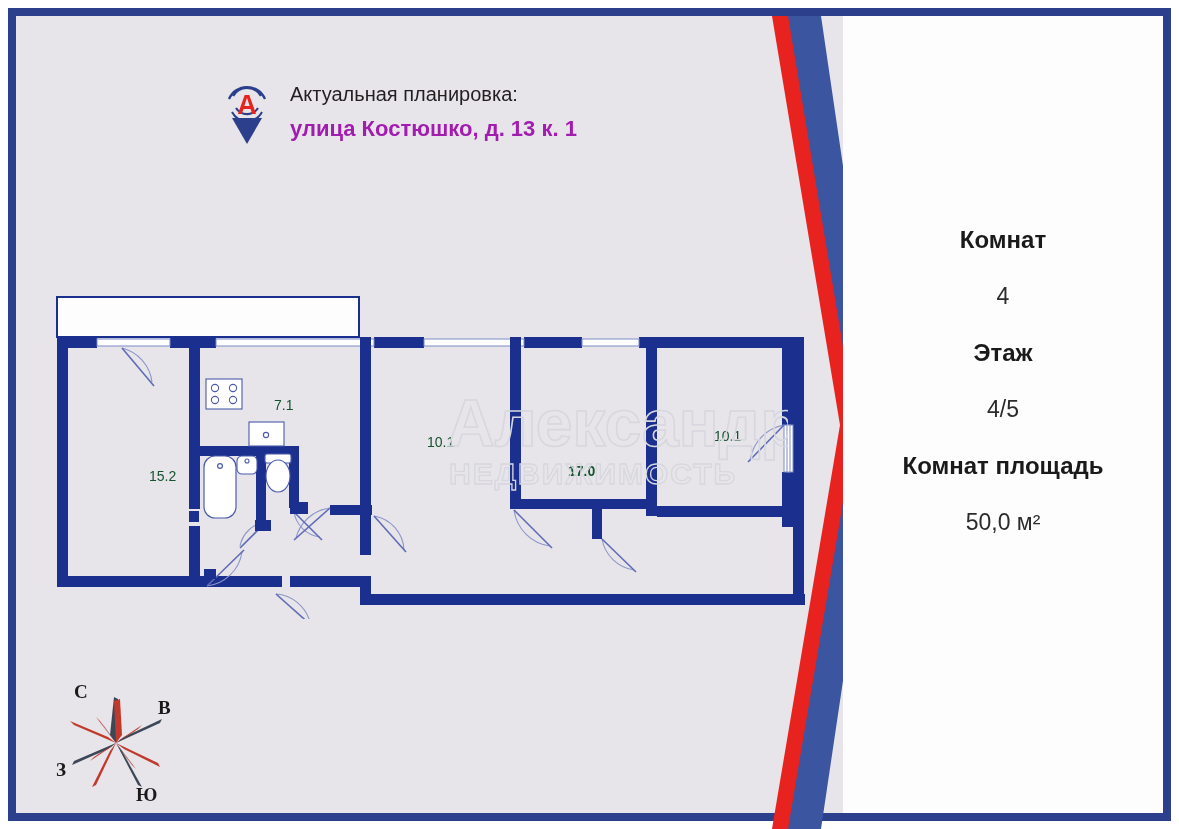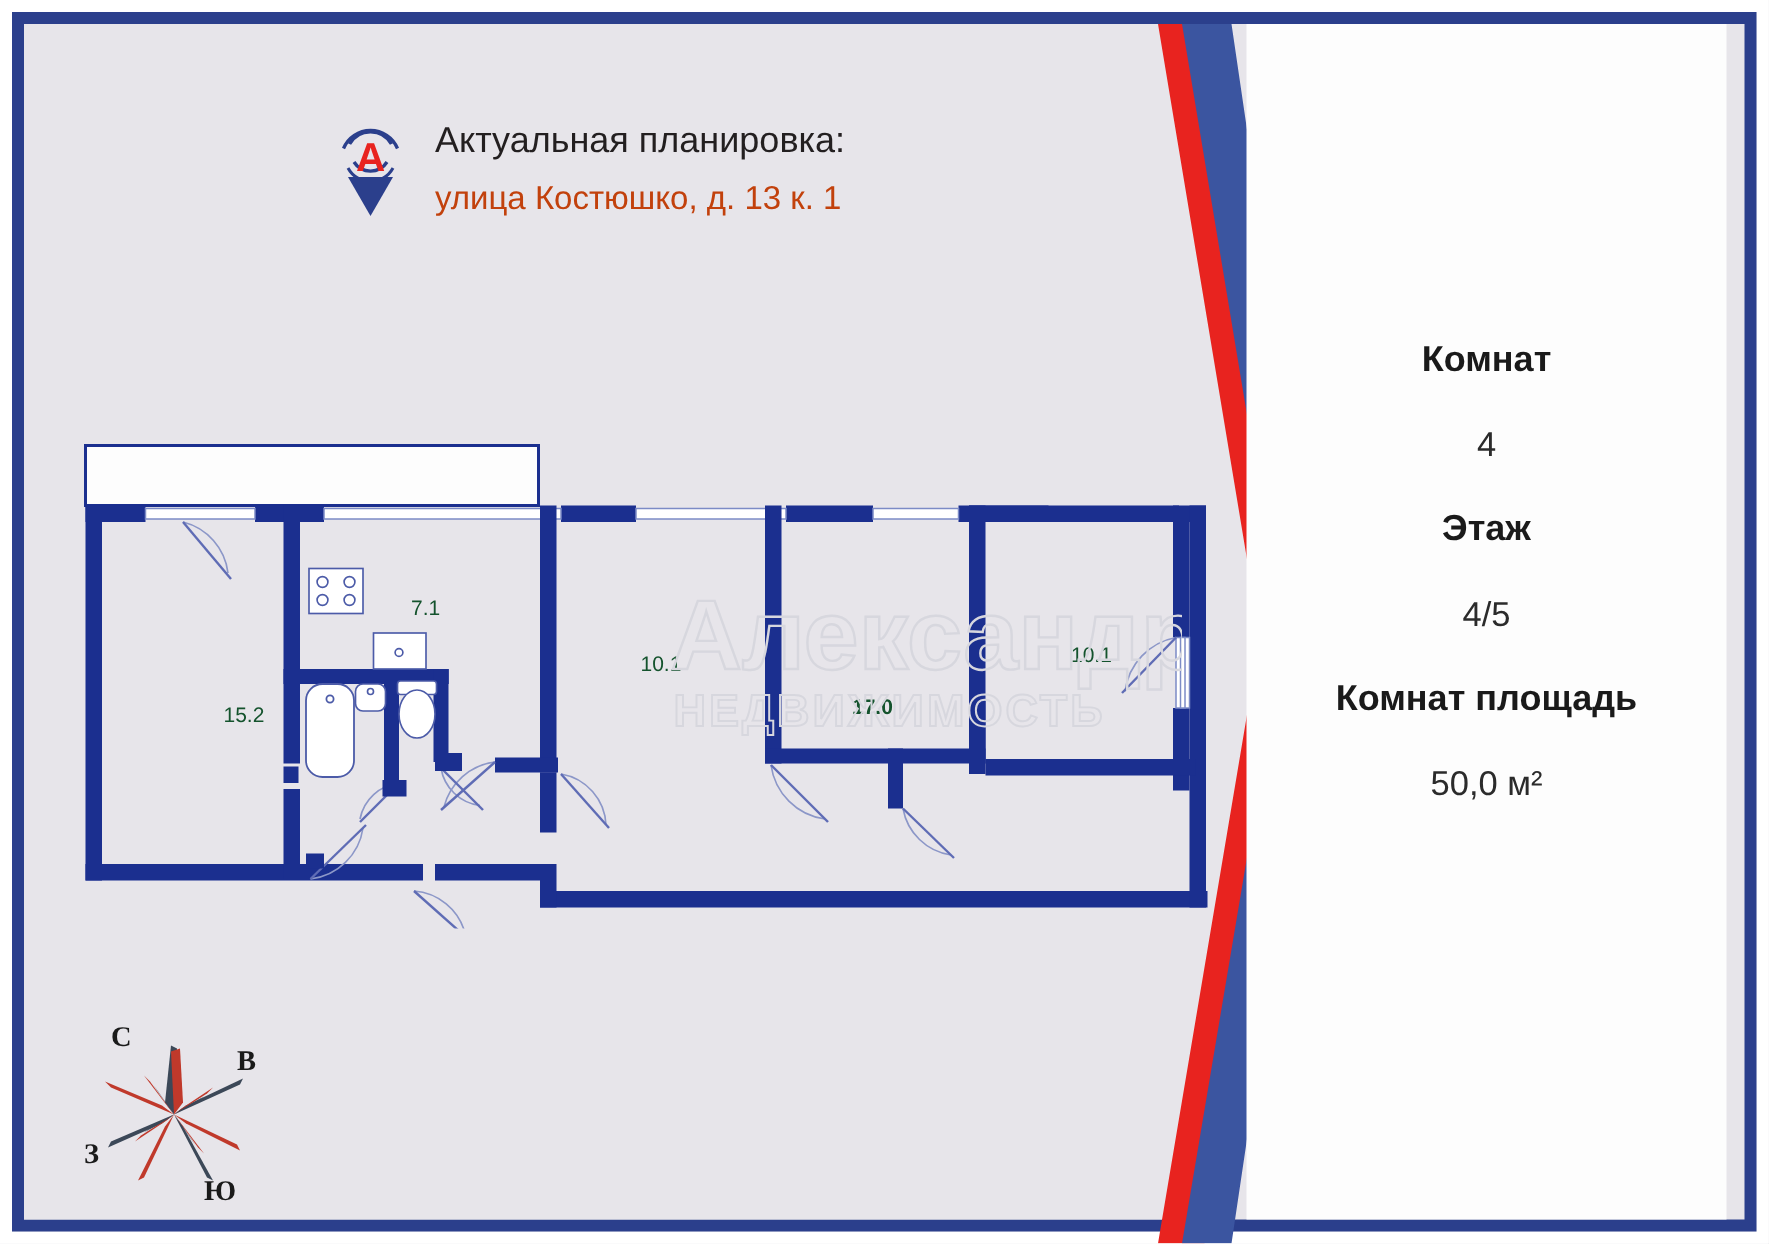--- a/index.html
+++ b/index.html
@@ -1,28 +1,28 @@
 <!DOCTYPE html>
 <html><head>
 <meta charset="utf-8">
 <style>
   html,body{margin:0;padding:0;background:#ffffff;}
   body{width:1179px;height:829px;font-family:"Liberation Sans",sans-serif;overflow:hidden;}
   .page{position:relative;width:1179px;height:829px;background:#ffffff;box-sizing:border-box;}
   .frame{position:absolute;left:8px;top:8px;width:1163px;height:813px;border:8px solid #2B3F8C;box-sizing:border-box;background:#E7E5EA;}
   .leftpane{position:absolute;left:0;top:0;width:760px;height:100%;background:#E7E5EA;}
-  .rightpane{position:absolute;right:12px;top:0;width:320px;height:100%;background:#FDFDFD;}
+  .rightpane{position:absolute;right:0;top:0;width:320px;height:100%;background:#FDFDFD;}
   .chevron{position:absolute;left:735px;top:0;width:130px;height:100%;}
 
   
   .hdr{position:absolute;left:210px;top:58px;display:flex;align-items:center;gap:22px;}
   .pin{width:42px;height:76px;position:relative;}
   .hdr-text{line-height:1.42;}
-  .hdr-line1{font-size:24px;color:#231F20;}
-  .hdr-line2{font-size:22px;color:#c2410c;font-weight:normal;margin-top:5px;}
+  .hdr-line1{font-size:20px;color:#231F20;}
+  .hdr-line2{font-size:22px;color:#a21caf;font-weight:bold;margin-top:5px;}
 
   
   .info{position:absolute;left:0;right:0;top:196px;text-align:center;}
   .info .lbl{font-size:24px;font-weight:bold;color:#1A1A1A;margin:0;}
   .info .val{font-size:23px;color:#2B2B2B;margin:0;}
   .info .row{margin-bottom:0;}
   .sp-lbl{height:55px;display:flex;align-items:center;justify-content:center;}
   .sp-val{height:58px;display:flex;align-items:center;justify-content:center;}
 
   

